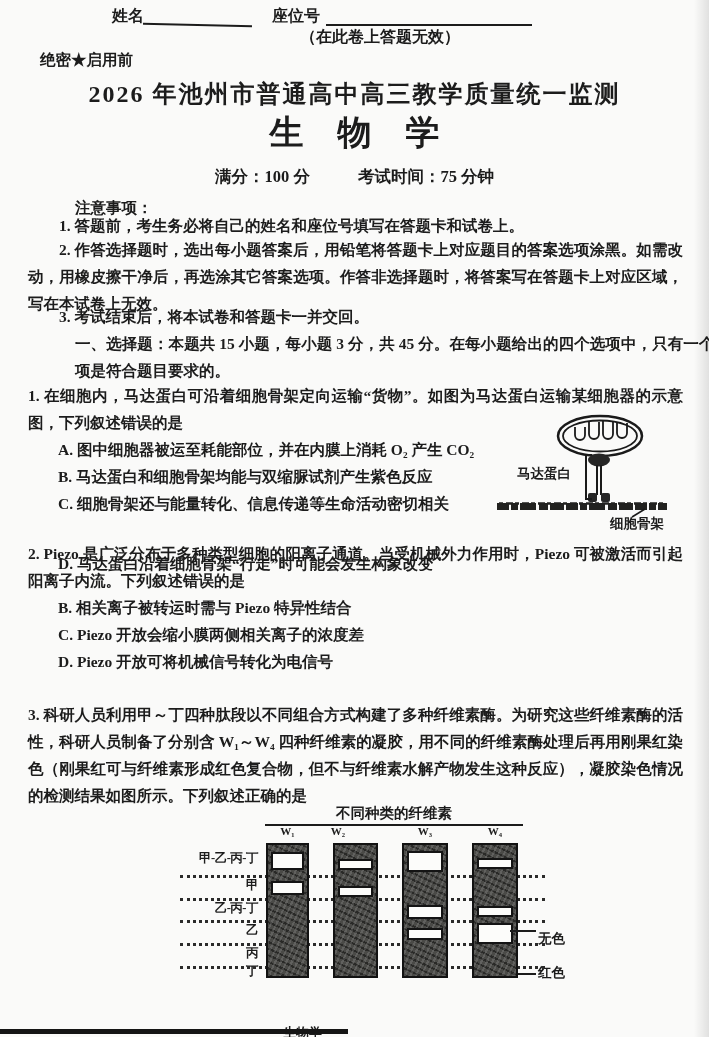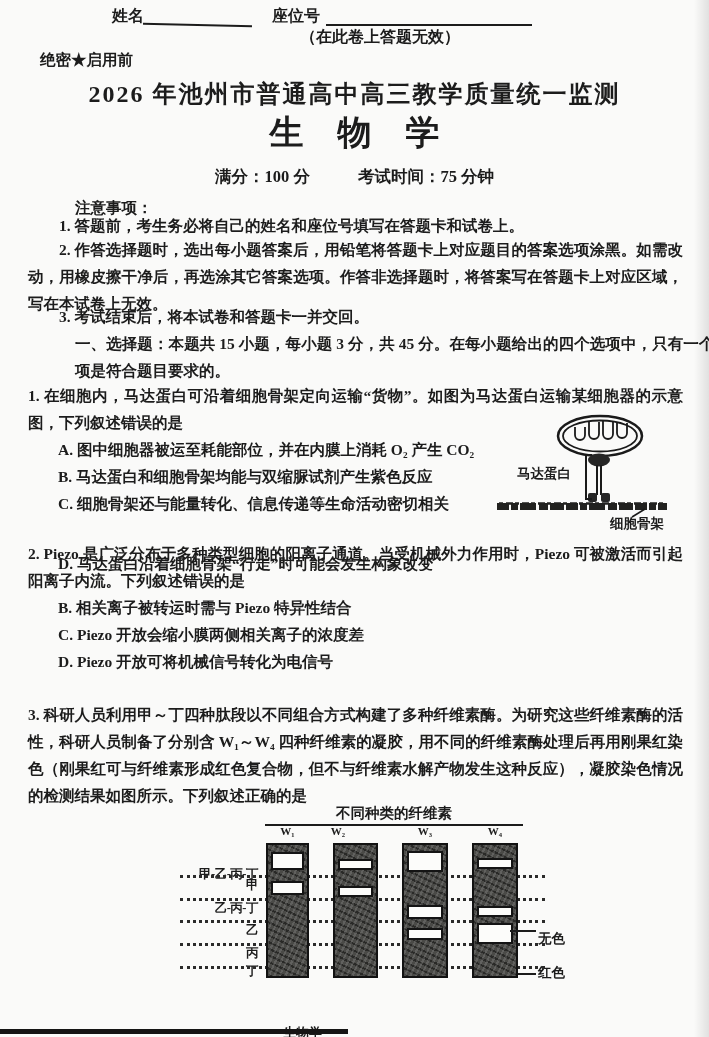--- a/index.html
+++ b/index.html
@@ -137,21 +137,21 @@
         <div class="gel-band" style="top: 6px; height: 21px;"></div>
         <div class="gel-band" style="top: 60px; height: 14px;"></div>
         <div class="gel-band" style="top: 83px; height: 12px;"></div>
       </div>
       <div class="lane-header" style="left: 298px;">W₄</div>
       <div class="gel-lane" style="left: 292px; width: 46px;">
         <div class="gel-band" style="top: 13px; height: 11px;"></div>
         <div class="gel-band" style="top: 61px; height: 11px;"></div>
         <div class="gel-band" style="top: 78px; height: 21px;"></div>
       </div>
-      <div class="gel-row-label" style="top: 62px; text-align: right;">甲-乙-丙-丁</div>
+      <div class="gel-row-label" style="top: 46px; text-align: right;">甲-乙-丙-丁</div>
       <div class="gel-row-label" style="top: 73px;">甲</div>
       <div class="gel-row-label" style="top: 96px;">乙-丙-丁</div>
       <div class="gel-row-label" style="top: 118px;">乙</div>
       <div class="gel-row-label" style="top: 141px;">丙</div>
       <div class="gel-row-label" style="top: 159px;">丁</div>
     </div>
 
   <span class="abs page-footer" style="left:283px;top:988px;">生物学</span>
 
   <div class="abs scan-bar"></div>

